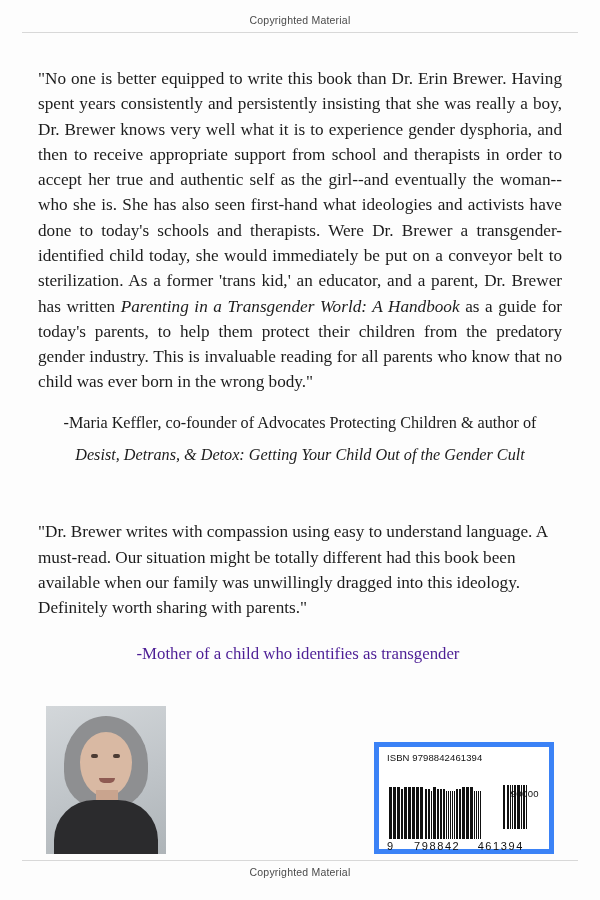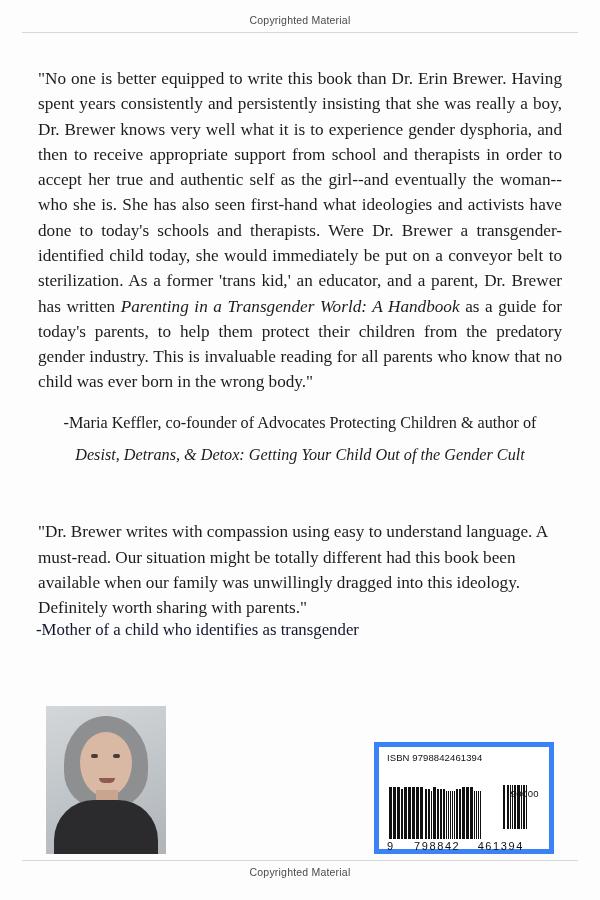--- a/index.html
+++ b/index.html
@@ -92,24 +92,24 @@
 
   .blurb2 {
     font-size: 17.2px;
     line-height: 1.47;
     text-align: left;
     color: #1c1c1c;
     margin: 52px 2px 0 2px;
   }
   .attribution2 {
     font-size: 16.8px;
-    text-align: left;
-    margin-top: 0;
+    text-align: center;
+    margin-top: 24px;
     padding-right: 4px;
-    color: #0f172a;
+    color: #4c1d95;
   }
 
   
   .bottom {
     position: absolute;
     left: 36px;
     top: 706px;
     width: 528px;
     height: 146px;
   }

